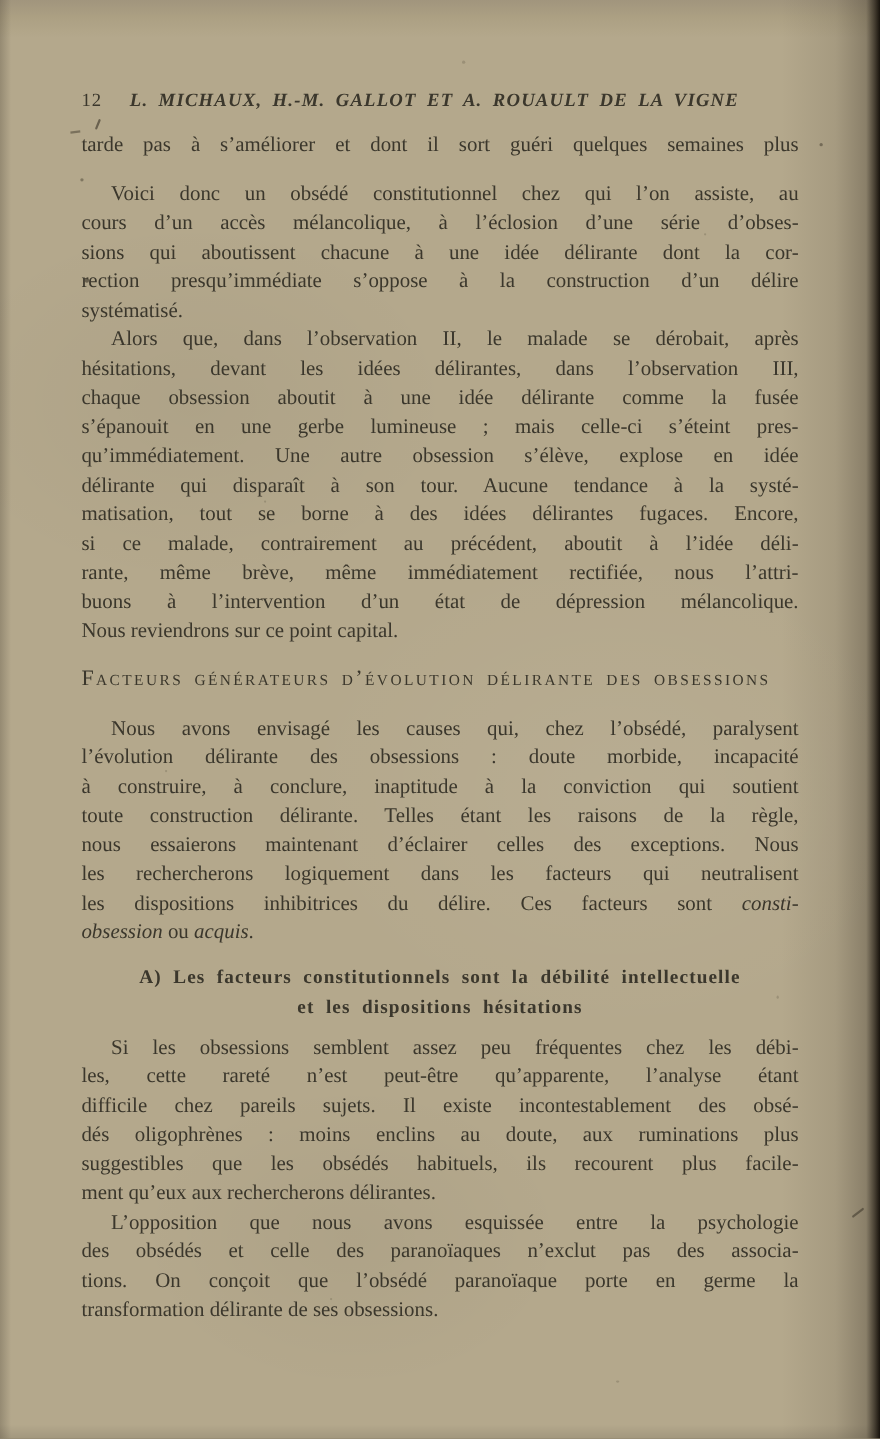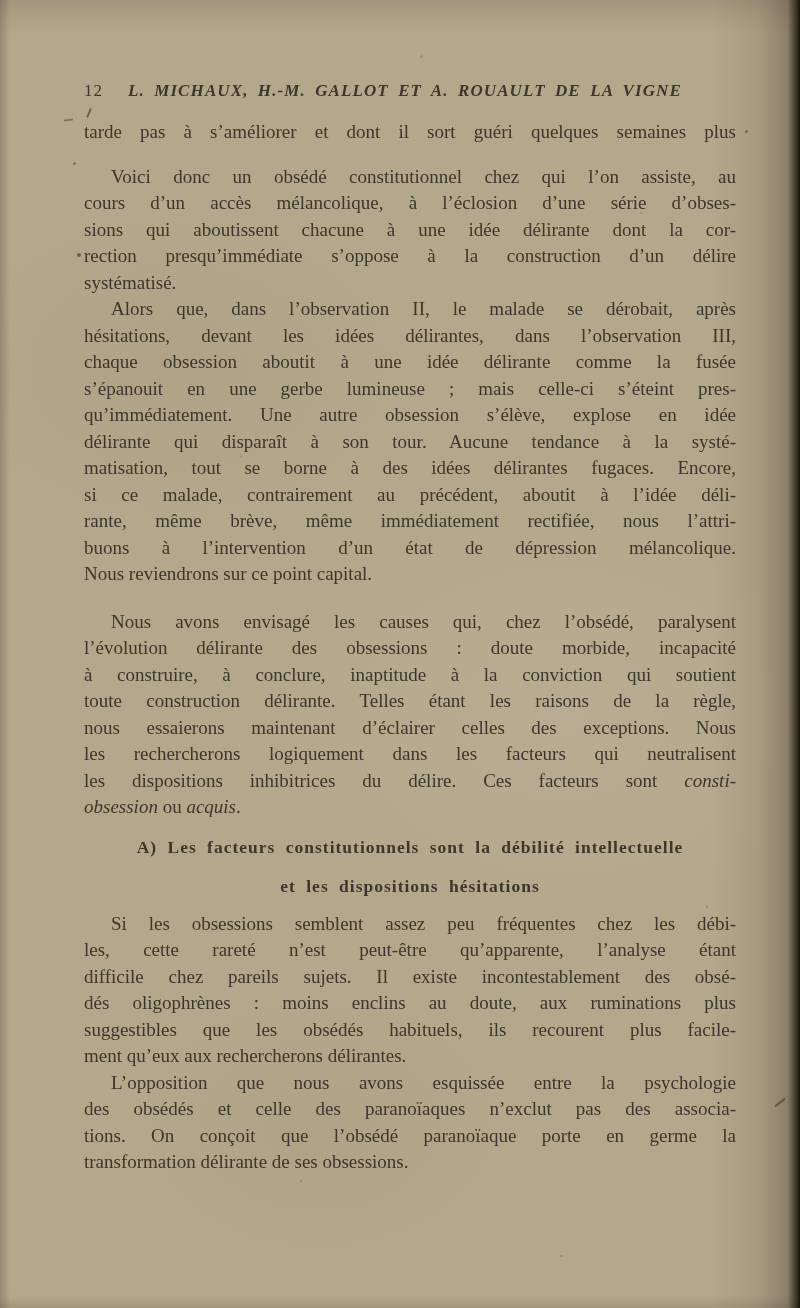--- a/index.html
+++ b/index.html
@@ -37,21 +37,21 @@
   }
   .edge-left {
     position: absolute;
     top: 0; left: 0;
     width: 10px; height: 100%;
     background: linear-gradient(to right, rgba(40,33,24,0.22), rgba(40,33,24,0));
     pointer-events: none;
   }
   .content {
     position: absolute;
-    left: 84px;
+    left: 74px;
     top: 0;
     width: 652px;
   }
   .running-header {
     display: flex;
     align-items: baseline;
     margin-top: 81px;
     line-height: 20px;
     font-size: 17px;
   }
@@ -99,21 +99,20 @@
     font-weight: bold;
     font-size: 17.5px;
     line-height: 27px;
     letter-spacing: 1px;
     word-spacing: 5px;
   }
   .subheading .line,
   .subheading .line.last {
     text-align: right;
     text-align-last: center;
-    margin-top: 12px;
   }
   .p-si        { margin-top: 11px; }
   .p-opposition{ margin-top: 0; }
   em { font-style: italic; }
 
   
   .artifact { position: absolute; background: #4a4334; pointer-events: none; }
   .mark-dash      { left: 64px;  top: 119px;  width: 9px;  height: 2px; opacity: .55; transform: rotate(-8deg); }
   .mark-tick      { left: 88px;  top: 108px;  width: 2px;  height: 10px; opacity: .7;  transform: rotate(22deg); border-radius: 2px; }
   .mark-dot-left  { left: 73px;  top: 162px;  width: 3px;  height: 3px; opacity: .5;  border-radius: 50%; }
@@ -160,20 +159,21 @@
         <div class="line">s’épanouit en une gerbe lumineuse ; mais celle-ci s’éteint pres-</div>
         <div class="line">qu’immédiatement. Une autre obsession s’élève, explose en idée</div>
         <div class="line">délirante qui disparaît à son tour. Aucune tendance à la systé-</div>
         <div class="line">matisation, tout se borne à des idées délirantes fugaces. Encore,</div>
         <div class="line">si ce malade, contrairement au précédent, aboutit à l’idée déli-</div>
         <div class="line">rante, même brève, même immédiatement rectifiée, nous l’attri-</div>
         <div class="line">buons à l’intervention d’un état de dépression mélancolique.</div>
         <div class="line last">Nous reviendrons sur ce point capital.</div>
       </div>
 
+    <div class="section-heading">Facteurs générateurs d’évolution délirante des obsessions</div>
 
     <div class="para p-facteurs indented">
         <div class="line">Nous avons envisagé les causes qui, chez l’obsédé, paralysent</div>
         <div class="line">l’évolution délirante des obsessions : doute morbide, incapacité</div>
         <div class="line">à construire, à conclure, inaptitude à la conviction qui soutient</div>
         <div class="line">toute construction délirante. Telles étant les raisons de la règle,</div>
         <div class="line">nous essaierons maintenant d’éclairer celles des exceptions. Nous</div>
         <div class="line">les rechercherons logiquement dans les facteurs qui neutralisent</div>
         <div class="line">les dispositions inhibitrices du délire. Ces facteurs sont <em>consti-</em></div>
         <div class="line last"><em>obsession</em> ou <em>acquis</em>.</div>

